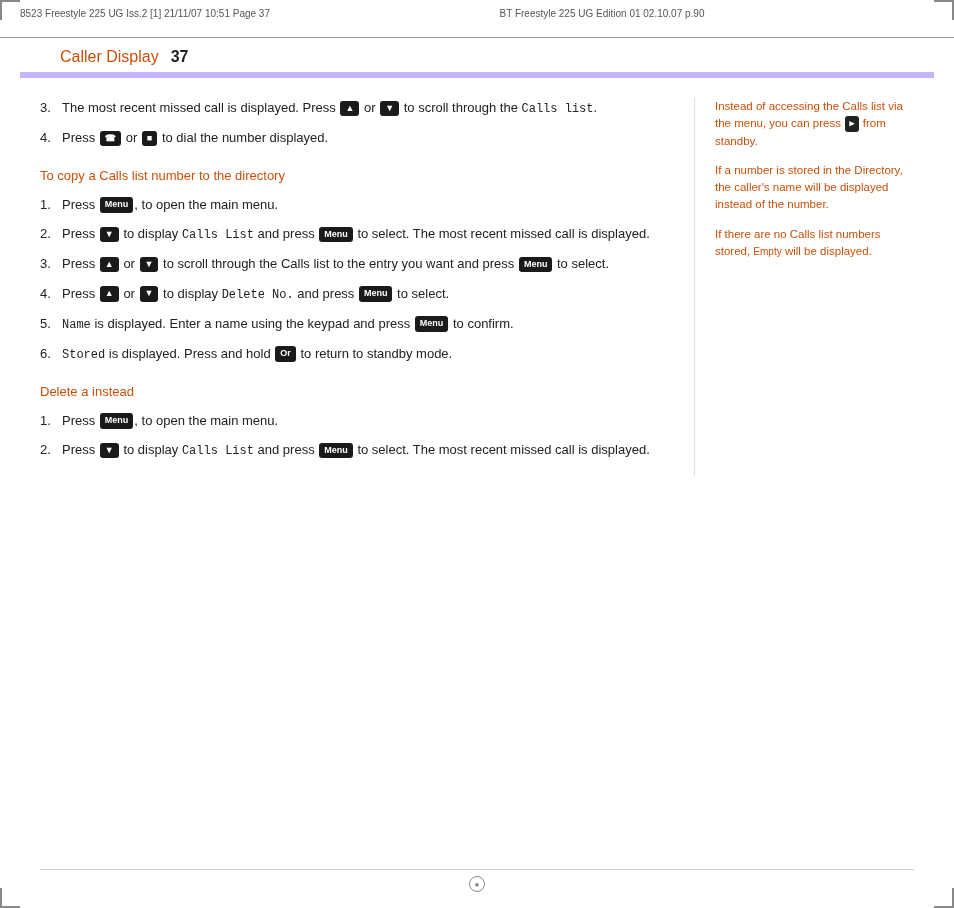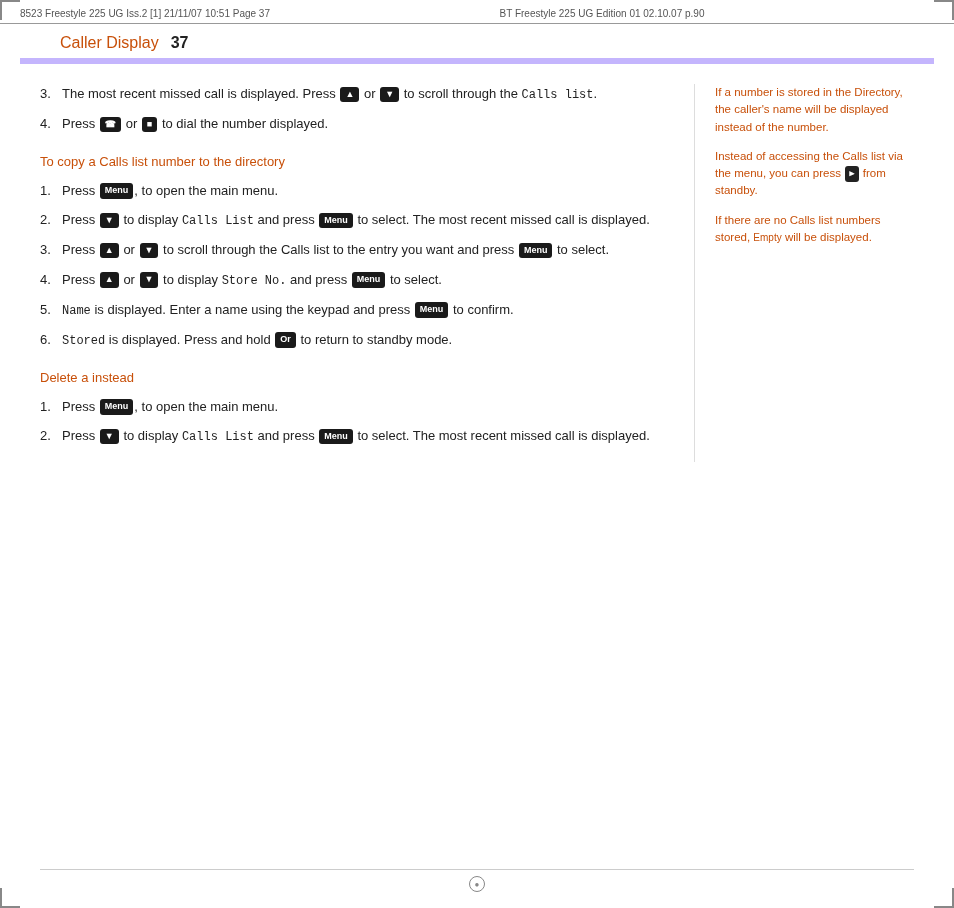--- a/index.html
+++ b/index.html
@@ -11,21 +11,21 @@
       color: #222;
       width: 954px;
       min-height: 908px;
       position: relative;
     }
 
     .page-header {
       display: flex;
       justify-content: space-between;
       align-items: flex-end;
-      padding: 8px 20px 4px 20px;
+      padding: 8px 20px 18px 20px;
       border-bottom: 1px solid #999;
       font-size: 10px;
       color: #555;
     }
 
     .header-row {
       display: flex;
       justify-content: flex-start;
       align-items: center;
       padding: 10px 40px 6px 40px;
@@ -244,21 +244,21 @@
       </li>
       <li>
         <span class="num">3.</span>
         <span class="content">
           Press <span class="btn">▲</span> or <span class="btn">▼</span> to scroll through the Calls list to the entry you want and press <span class="btn">Menu</span> to select.
         </span>
       </li>
       <li>
         <span class="num">4.</span>
         <span class="content">
-          Press <span class="btn">▲</span> or <span class="btn">▼</span> to display <code class="inline">Store No.</code> and press <span class="btn">Menu</span> to select.
+          Press <span class="btn">▲</span> or <span class="btn">▼</span> to display <code class="inline">Delete No.</code> and press <span class="btn">Menu</span> to select.
         </span>
       </li>
       <li>
         <span class="num">5.</span>
         <span class="content">
           <code class="inline">Name</code> is displayed. Enter a name using the keypad and press <span class="btn">Menu</span> to confirm.
         </span>
       </li>
       <li>
         <span class="num">6.</span>
@@ -282,24 +282,24 @@
         <span class="content">
           Press <span class="btn">▼</span> to display <code class="inline">Calls List</code> and press <span class="btn">Menu</span> to select. The most recent missed call is displayed.
         </span>
       </li>
     </ul>
 
   </div>
 
   <div class="right-column">
     <p>
-      If a number is stored in the Directory, the caller's name will be displayed instead of the number.
+      Instead of accessing the Calls list via the menu, you can press <span class="inline-btn">▶</span> from standby.
     </p>
     <p>
-      Instead of accessing the Calls list via the menu, you can press <span class="inline-btn">▶</span> from standby.
+      If a number is stored in the Directory, the caller's name will be displayed instead of the number.
     </p>
     <p>
       If there are no Calls list numbers stored, <code>Empty</code> will be displayed.
     </p>
   </div>
 
 </div>
 
 <div class="footer-container">
   <div class="footer-line"></div>

